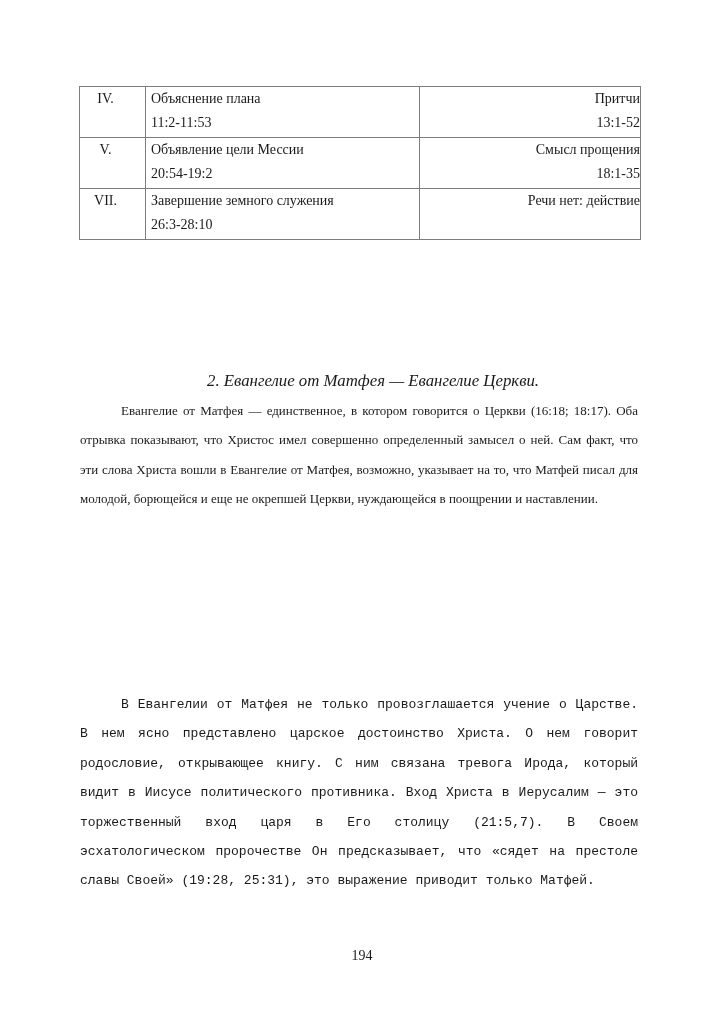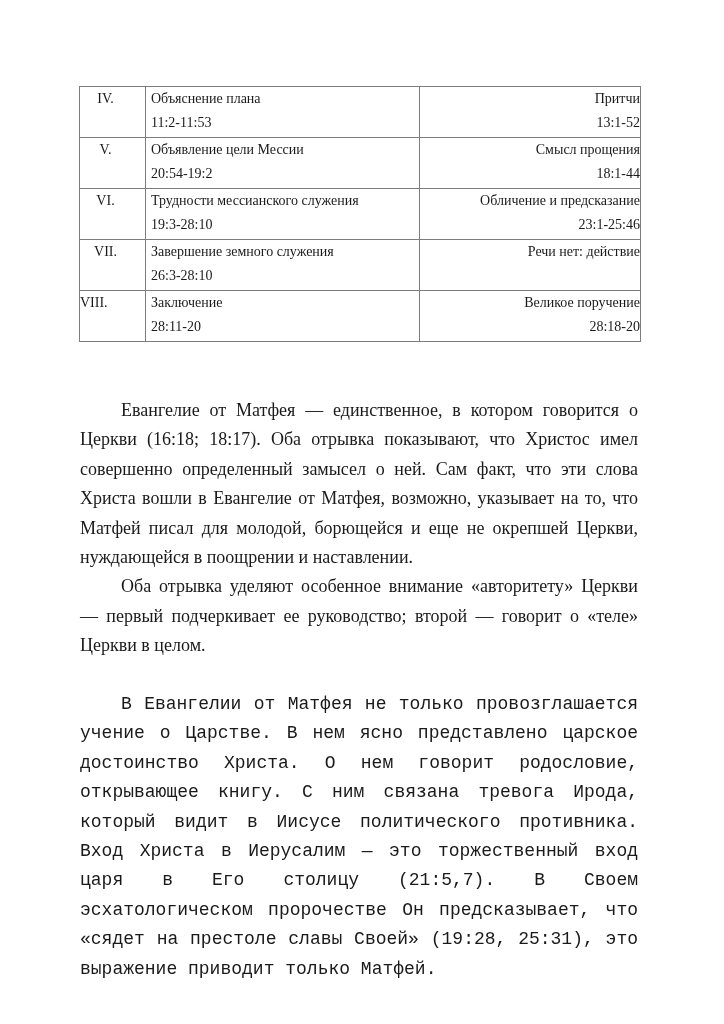--- a/index.html
+++ b/index.html
@@ -59,21 +59,21 @@
       display: block;
       height: 24px;
       white-space: nowrap;
     }
 
     
     .text-block {
       position: absolute;
       left: 80px;
       width: 558px;
-      font-size: 18px;
+      font-size: 13px;
       line-height: 29.4px;
       text-align: justify;
     }
     .heading {
       position: absolute;
       left: 80px;
       width: 558px;
       text-align: center;
       font-style: italic;
       font-size: 16.8px;
@@ -118,70 +118,45 @@
       <tr>
         <td class="num">
           <span class="cell-line">V.</span>
         </td>
         <td class="sec">
           <span class="cell-line">Объявление цели Мессии</span>
           <span class="cell-line">20:54-19:2</span>
         </td>
         <td class="speech">
           <span class="cell-line">Смысл прощения</span>
-          <span class="cell-line">18:1-44</span>
-        </td>
-      </tr>
-      <tr>
-        <td class="num">
-          <span class="cell-line">VI.</span>
-        </td>
-        <td class="sec">
-          <span class="cell-line">Трудности мессианского служения</span>
-          <span class="cell-line">19:3-28:10</span>
-        </td>
-        <td class="speech">
-          <span class="cell-line">Обличение и предсказание</span>
-          <span class="cell-line">23:1-25:46</span>
+          <span class="cell-line">18:1-35</span>
         </td>
       </tr>
       <tr>
         <td class="num">
           <span class="cell-line">VII.</span>
         </td>
         <td class="sec">
           <span class="cell-line">Завершение земного служения</span>
           <span class="cell-line">26:3-28:10</span>
         </td>
         <td class="speech">
           <span class="cell-line">Речи нет: действие</span>
           <span class="cell-line"></span>
         </td>
       </tr>
-      <tr>
-        <td class="num left">
-          <span class="cell-line">VIII.</span>
-        </td>
-        <td class="sec">
-          <span class="cell-line">Заключение</span>
-          <span class="cell-line">28:11-20</span>
-        </td>
-        <td class="speech">
-          <span class="cell-line">Великое поручение</span>
-          <span class="cell-line">28:18-20</span>
-        </td>
-      </tr>
     </tbody>
   </table>
 
+  <div class="heading" style="top:366px;">2. Евангелие от Матфея — Евангелие Церкви.</div>
 
   <div class="text-block" style="top:396px;">
     <p class="para">Евангелие от Матфея — единственное, в котором говорится о Церкви (16:18; 18:17). Оба отрывка показывают, что Христос имел совершенно определенный замысел о ней. Сам факт, что эти слова Христа вошли в Евангелие от Матфея, возможно, указывает на то, что Матфей писал для молодой, борющейся и еще не окрепшей Церкви, нуждающейся в поощрении и наставлении.</p>
-    <p class="para">Оба отрывка уделяют особенное внимание «авторитету» Церкви — первый подчеркивает ее руководство; второй — говорит о «теле» Церкви в целом.</p>
   </div>
 
 
   <div class="text-block" style="top:690px;font-family:Liberation Mono, monospace;">
     <p class="para">В Евангелии от Матфея не только провозглашается учение о Царстве. В нем ясно представлено царское достоинство Христа. О нем говорит родословие, открывающее книгу. С ним связана тревога Ирода, который видит в Иисусе политического противника. Вход Христа в Иерусалим — это торжественный вход царя в Его столицу (21:5,7). В Своем эсхатологическом пророчестве Он предсказывает, что «сядет на престоле славы Своей» (19:28, 25:31), это выражение приводит только Матфей.</p>
   </div>
 
+  <div class="page-number">194</div>
 
 </div>
 
 </body></html>

